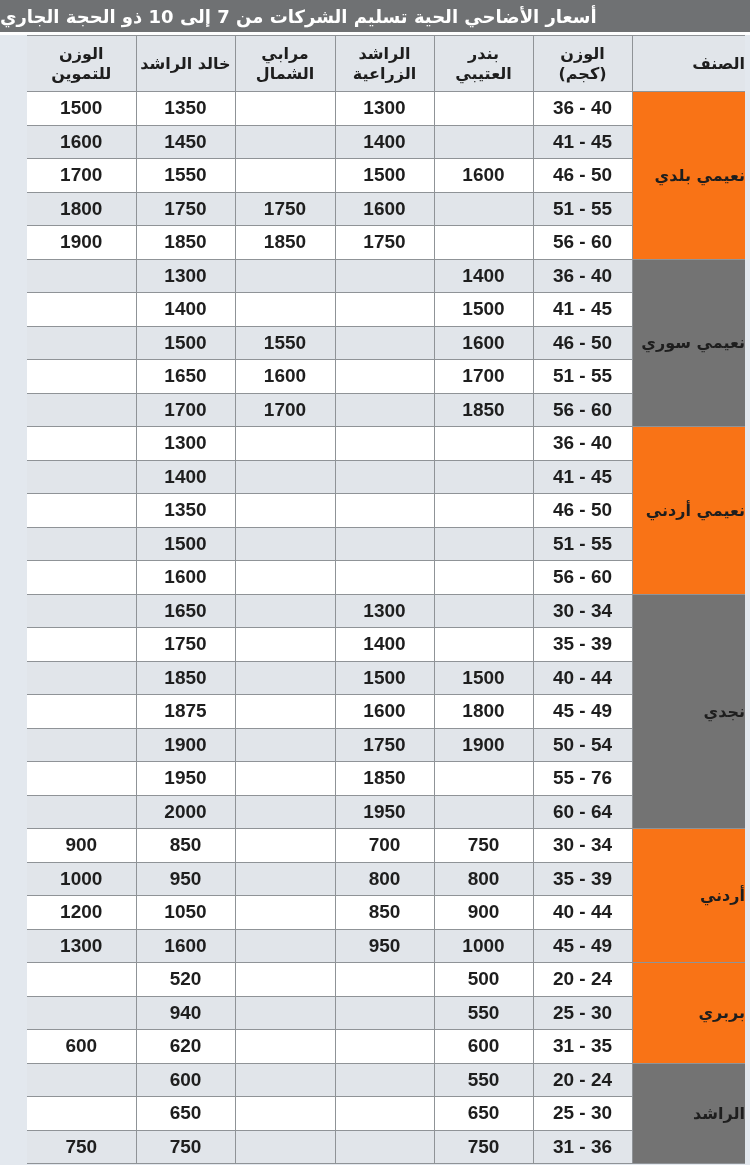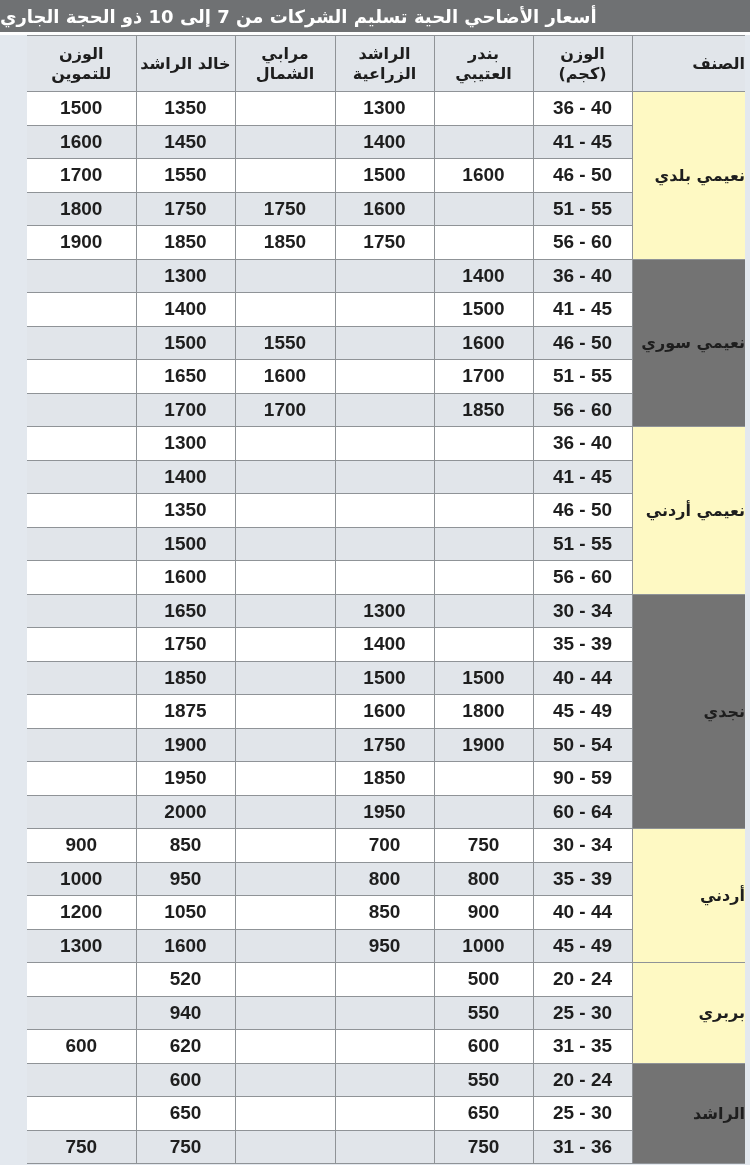--- a/index.html
+++ b/index.html
@@ -37,21 +37,21 @@
       font-size:16px; font-weight:bold; line-height:20px;
       font-family:"DejaVu Sans", sans-serif;
     }
     table.prices td {
       height:32.5px;
       font-size:19px; font-weight:bold;
     }
     tr.w td.v { background:#ffffff; }
     tr.g td.v { background:#e1e5ea; }
     td.cat { font-size:16px !important; font-family:"DejaVu Sans", sans-serif; }
-    td.cat.w { background:#fef9c3; }
+    td.cat.w { background:#f97316; }
     td.cat.g { background:#737373; }
     table.prices th:first-child, table.prices td.cat { border-right:none;text-align:right; }
     table.prices tr > *:last-child { border-left:none; }
   </style>
 </head>
 <body>
 
 <div class="title-bar">
   <span>أسعار الأضاحي الحية تسليم الشركات من 7 إلى 10 ذو الحجة الجاري</span>
 </div>
@@ -238,21 +238,21 @@
       </tr>
       <tr class="g">
         <td class="v">54 - 50</td>
         <td class="v">1900</td>
         <td class="v">1750</td>
         <td class="v"></td>
         <td class="v">1900</td>
         <td class="v"></td>
       </tr>
       <tr class="w">
-        <td class="v">59 - 90</td>
+        <td class="v">76 - 55</td>
         <td class="v"></td>
         <td class="v">1850</td>
         <td class="v"></td>
         <td class="v">1950</td>
         <td class="v"></td>
       </tr>
       <tr class="g">
         <td class="v">64 - 60</td>
         <td class="v"></td>
         <td class="v">1950</td>

